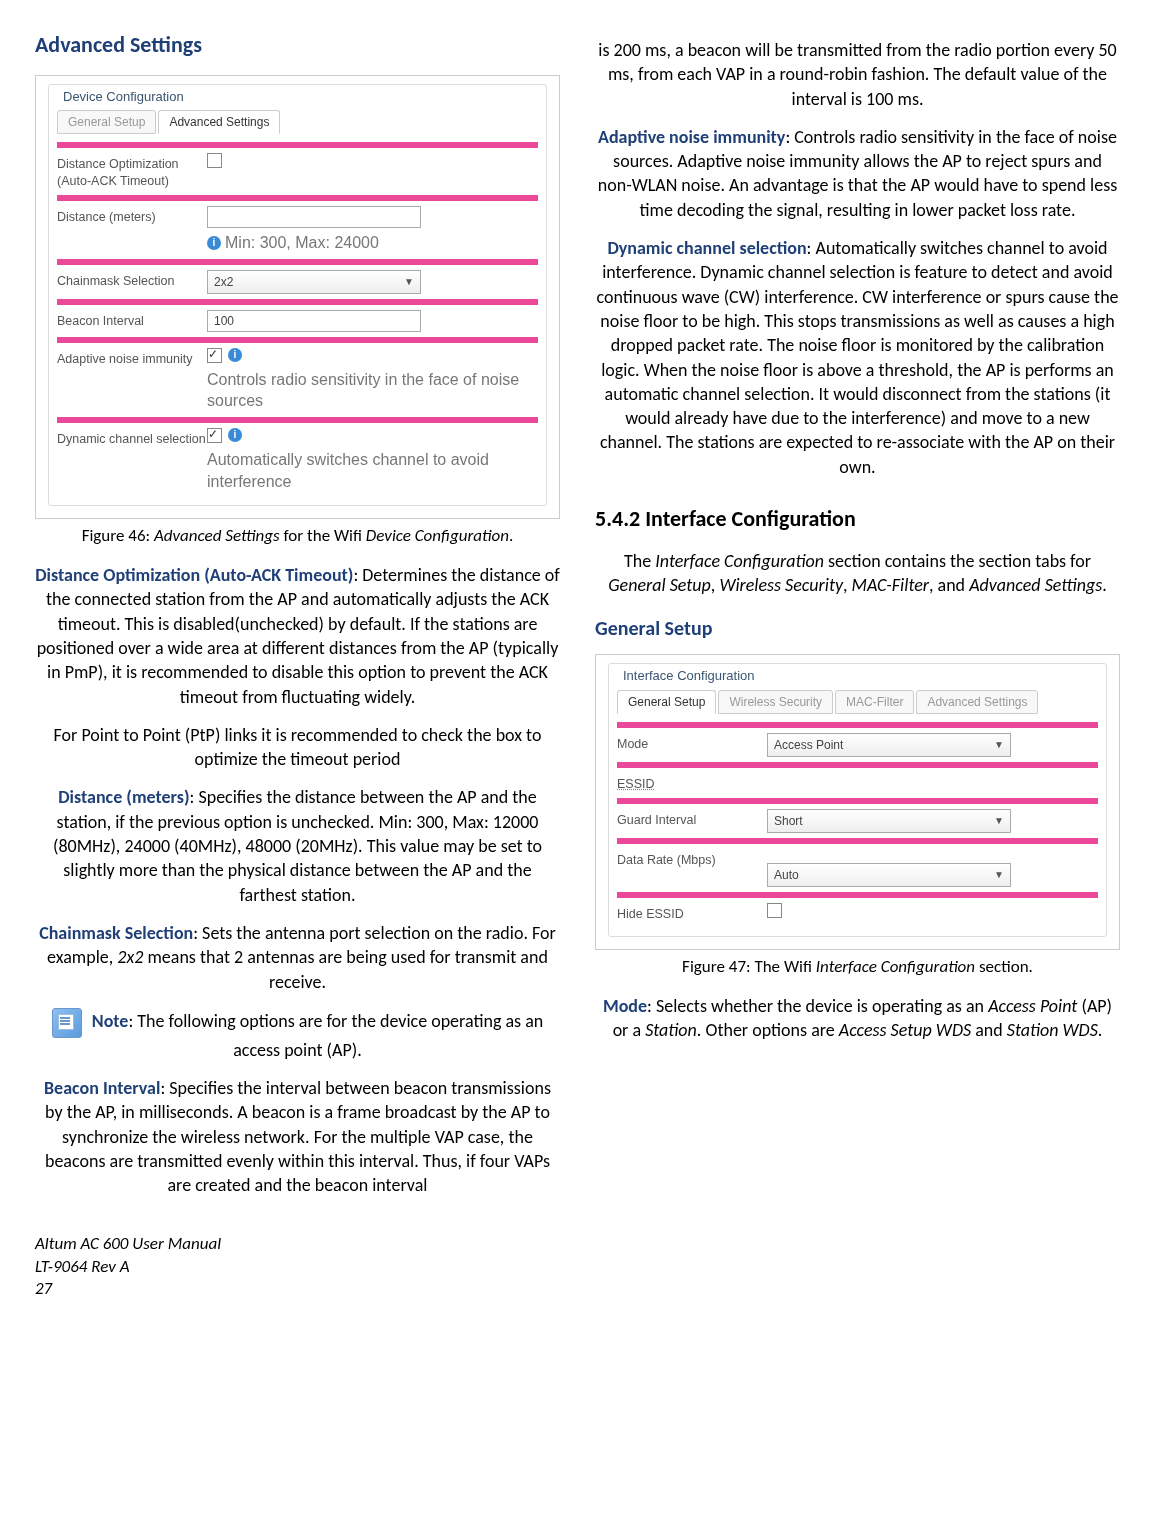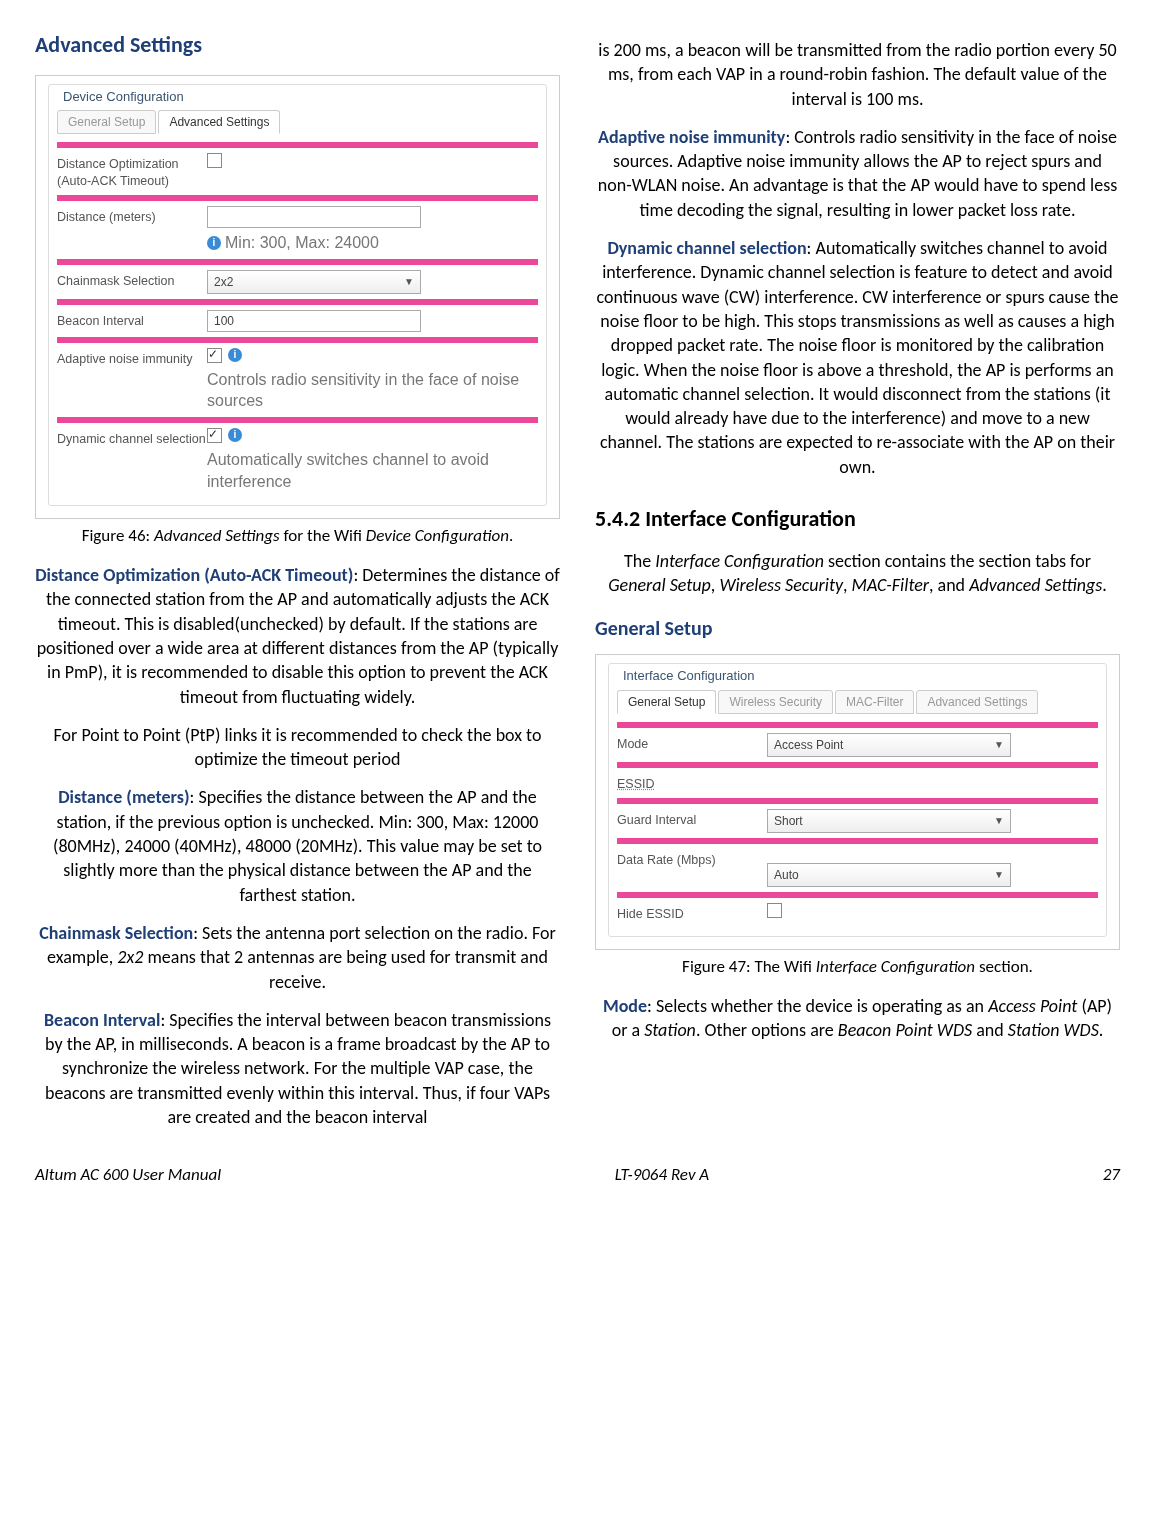--- a/index.html
+++ b/index.html
@@ -153,21 +153,21 @@
   .noteicon::before{
     content:"";position:absolute;left:5px;top:5px;width:14px;height:14px;
     background:#fff;border:1px solid #9abde0;
   }
   .noteicon::after{
     content:"";position:absolute;left:7px;top:8px;width:10px;height:2px;background:#6b98c8;
     box-shadow:0 3px 0 #6b98c8,0 6px 0 #6b98c8;
   }
   .footer {
     display:flex;justify-content:space-between;
-    margin-top:35px;font-style:italic;font-size:17px;
+    margin-top:35px;font-style:italic;font-size:17px;flex-direction:column;
   }
 </style>
 </head>
 <body>
 
 <div class="columns">
 
   <div class="col">
 
     <h2>Advanced Settings</h2>
@@ -250,20 +250,24 @@
     <p>For Point to Point (PtP) links it is recommended to check the box to optimize the timeout period</p>
 
     <p>
       <span class="term">Distance (meters)</span><span>: Specifies the distance between the AP and the station, if the previous option is unchecked. Min: 300, Max: 12000 (80MHz), 24000 (40MHz), 48000 (20MHz). This value may be set to slightly more than the physical distance between the AP and the farthest station.</span>
     </p>
 
     <p>
       <span class="term">Chainmask Selection</span><span>: Sets the antenna port selection on the radio. For example, </span><span class="italic">2x2</span><span> means that 2 antennas are being used for transmit and receive.</span>
     </p>
 
+    <p>
+      <span class="noteicon"></span>
+      <span class="term">Note</span><span>: The following options are for the device operating as an access point (AP).</span>
+    </p>
 
     <p style="margin-bottom:0;">
       <span class="term">Beacon Interval</span><span>: Specifies the interval between beacon transmissions by the AP, in milliseconds. A beacon is a frame broadcast by the AP to synchronize the wireless network. For the multiple VAP case, the beacons are transmitted evenly within this interval. Thus, if four VAPs are created and the beacon interval</span>
     </p>
 
   </div>
 
   <div class="col">
 
     <p>is 200 ms, a beacon will be transmitted from the radio portion every 50 ms, from each VAP in a round-robin fashion. The default value of the interval is 100 ms.</p>
@@ -336,21 +340,21 @@
               </div>
         </div>
        </div>
       </div>
     </div>
     <p class="figcaption">
       <span>Figure 47: The Wifi </span><span class="italic">Interface Configuration</span><span> section.</span>
     </p>
 
     <p>
-      <span class="term">Mode</span><span>: Selects whether the device is operating as an </span><span class="italic">Access Point</span><span> (AP) or a </span><span class="italic">Station</span><span>. Other options are </span><span class="italic">Beacon Point WDS</span><span> and </span><span class="italic">Station WDS</span><span>.</span>
+      <span class="term">Mode</span><span>: Selects whether the device is operating as an </span><span class="italic">Access Point</span><span> (AP) or a </span><span class="italic">Station</span><span>. Other options are </span><span class="italic">Access Setup WDS</span><span> and </span><span class="italic">Station WDS</span><span>.</span>
     </p>
 
   </div>
 </div>
 
 <div class="footer">
   <span>Altum AC 600 User Manual</span>
   <span>LT-9064 Rev A</span>
   <span>27</span>
 </div>

